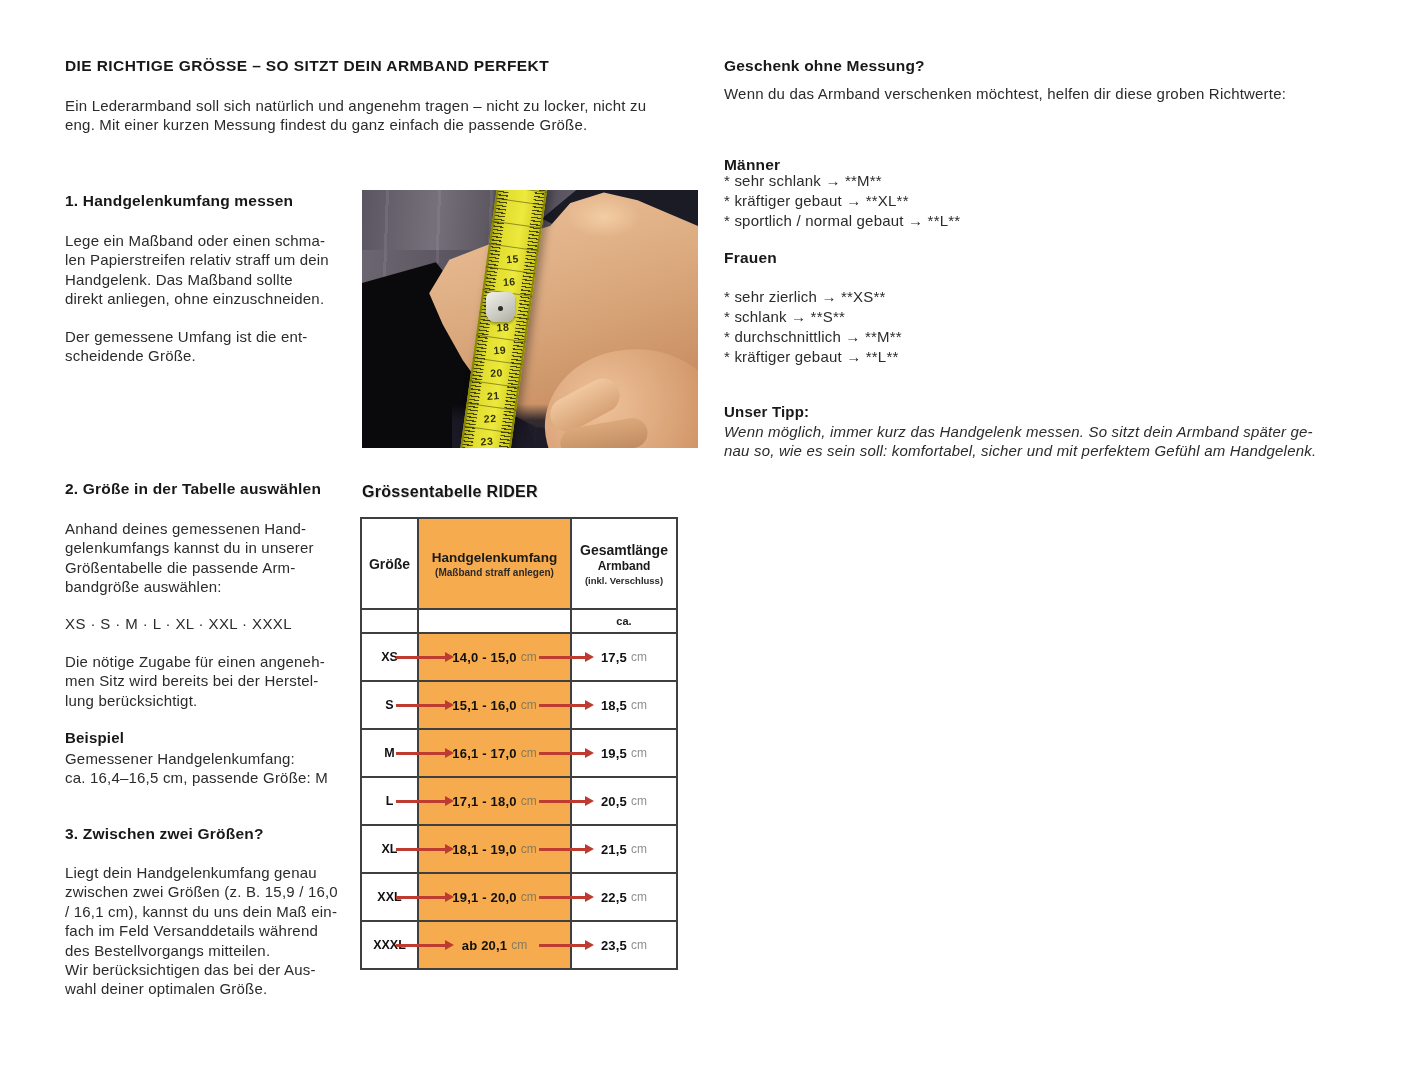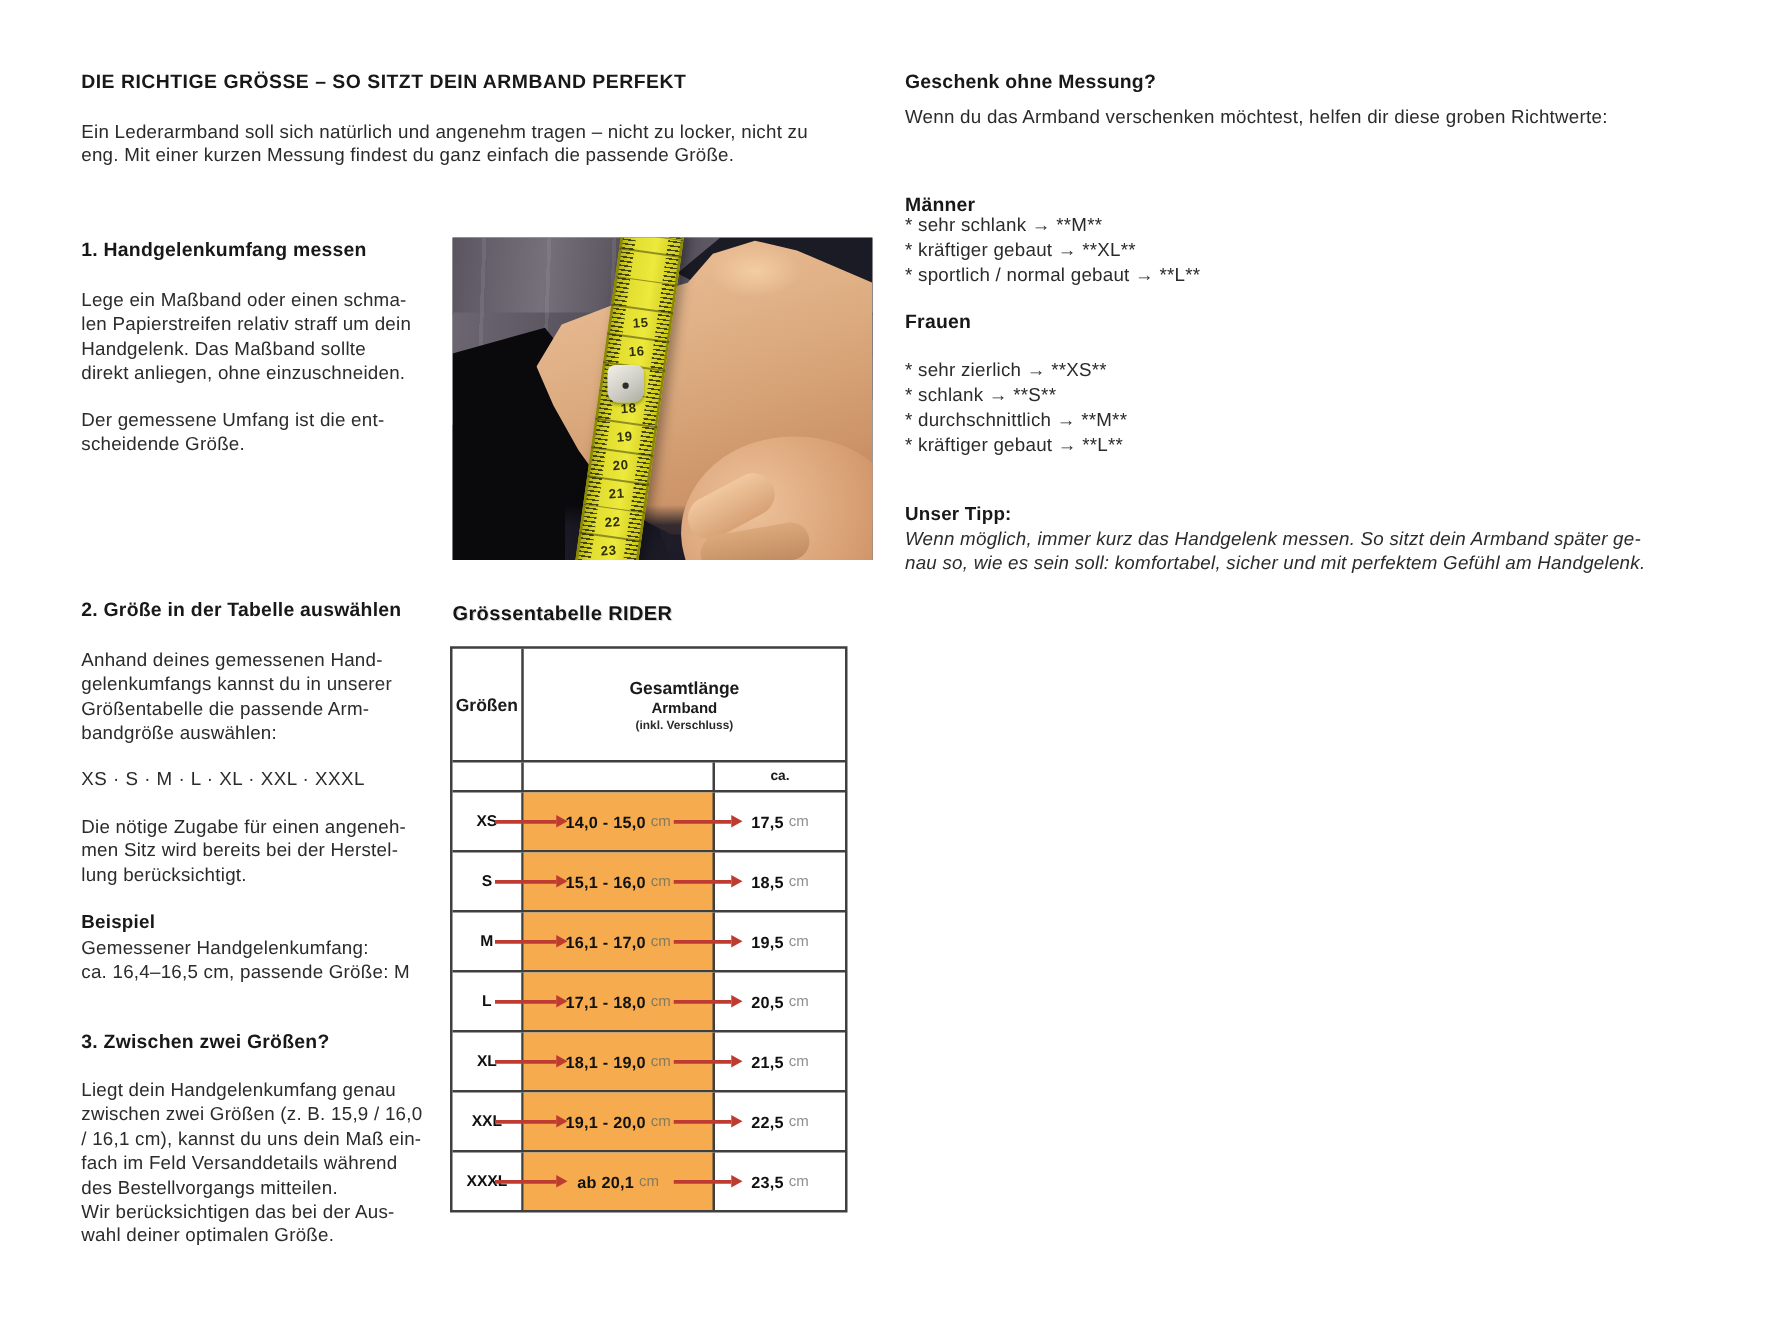--- a/index.html
+++ b/index.html
@@ -228,21 +228,25 @@
   <div class="layer holder-hand"></div>
   <div class="layer thumb"></div>
   <div class="layer finger"></div>
 </div>
 
 <div id="table-title" class="abs">Grössentabelle RIDER</div>
 
 <div id="size-table" class="abs">
   <div class="thead-row">
     <div class="cell c1">
-      <span class="head-grosse">Größen</span>
+      <span class="head-grosse">Größe</span>
+    </div>
+    <div class="cell c2 orange">
+      <div class="h2main">Handgelenkumfang</div>
+      <div class="h2sub">(Maßband straff anlegen)</div>
     </div>
     <div class="cell c3">
       <div class="h3a">Gesamtlänge</div>
       <div class="h3b">Armband</div>
       <div class="h3c">(inkl. Verschluss)</div>
     </div>
   </div>
   <div class="ca-row">
     <div class="cell c1"></div>
     <div class="cell c2"></div>

